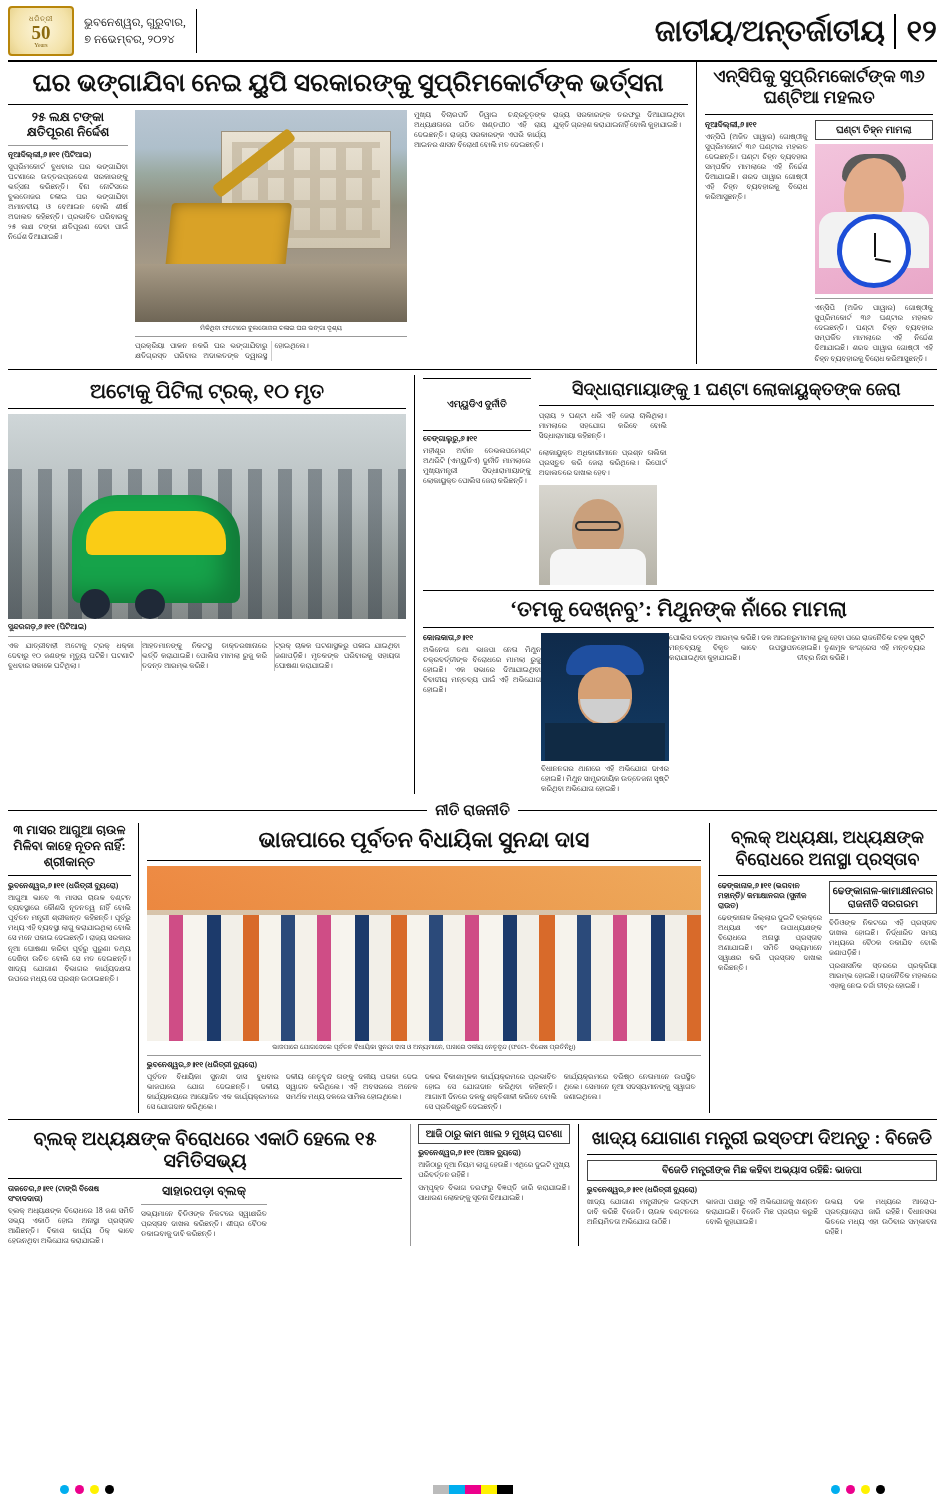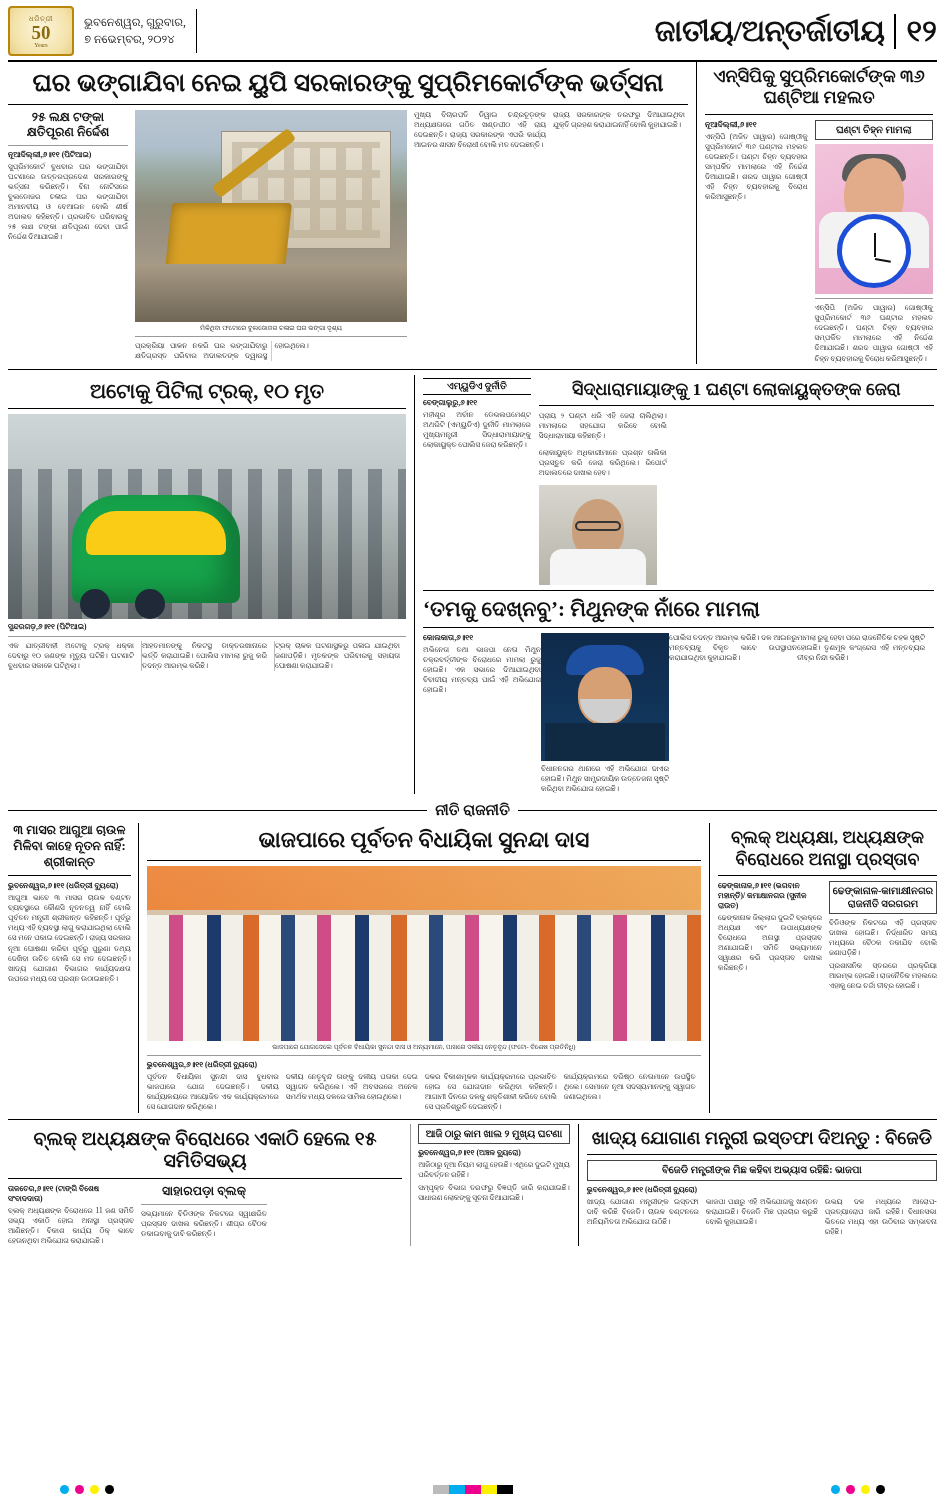--- a/index.html
+++ b/index.html
@@ -100,24 +100,24 @@
       repeating-linear-gradient(90deg,
         #f4f1ea 0 22px, #cf4d86 22px 36px, #f7f4ee 36px 60px, #1c3a6b 60px 74px,
         #f2efe8 74px 96px, #d86a2a 96px 112px, #f6f3ec 112px 134px, #2b4a7a 134px 148px); }
 
   
   .mid { display:flex; gap:8px; margin-top:4px; }
   .mid-left { width:398px; }
   .mid-right { width:520px; border-left:1px solid #000; padding-left:8px; }
   .head2 { font-size:20.5px; font-weight:bold; text-align:center; line-height:1.2; margin:4px 0; }
   .head3 { font-size:17.5px; font-weight:bold; line-height:1.2; margin:4px 0; }
-  .head4 { font-size:21px; font-weight:bold; line-height:1.2; margin:6px 0 5px; }
+  .head4 { font-size:21px; font-weight:bold; text-align:center; line-height:1.2; margin:6px 0 5px; }
   .kicker {
     font-size:9.5px; font-weight:bold; text-align:center; border-top:1px solid #000;
-    border-bottom:1px solid #000; padding:2px 0; margin:3px 0;
+    border-bottom:1px solid #000; padding:20px 0; margin:3px 0;
   }
   .kicker-box { font-size:10px; font-weight:bold; text-align:center; border:1px solid #444; padding:3px 2px; line-height:1.25; }
   .sec-label { display:flex; align-items:center; gap:8px; margin:8px 0 4px; }
   .sec-label .ln { flex:1; border-top:1px solid #000; }
   .sec-label .tx { font-size:15px; font-weight:bold;text-align:right; }
 
   
   .bot { display:flex; gap:8px; margin-top:4px; }
   .bot-c1 { width:132px; border-right:1px solid #000; padding-right:7px;}
   .bot-c2 { width:560px; }
@@ -339,21 +339,21 @@
   </div>
 
   <div class="foot">
 
     <div class="foot-c1">
       <div class="head3" style="text-align:center; font-size:19px;">ବ୍ଲକ୍‌ ଅଧ୍ୟକ୍ଷଙ୍କ ବିରୋଧରେ ଏକାଠି ହେଲେ ୧୫ ସମିତିସଭ୍ୟ</div>
       <div class="rule"></div>
       <div style="display:flex; gap:7px;">
         <div style="width:126px;">
           <div class="dateline">ତାଳଚେର,୬॥୧୧ (ଟାଙ୍ଗି ବିଶେଷ ସଂବାଦଦାତା)</div>
-          <div class="col-text">ବ୍ଲକ୍‌ ଅଧ୍ୟକ୍ଷଙ୍କ ବିରୋଧରେ 11 ଜଣ ସମିତି ସଭ୍ୟ ଏକାଠି ହୋଇ ଅନାସ୍ଥା ପ୍ରସ୍ତାବ ଆଣିଛନ୍ତି। ବିକାଶ କାର୍ଯ୍ୟ ଠିକ୍‌ ଭାବେ ହେଉନଥିବା ଅଭିଯୋଗ କରାଯାଇଛି।</div>
+          <div class="col-text">ବ୍ଲକ୍‌ ଅଧ୍ୟକ୍ଷଙ୍କ ବିରୋଧରେ 18 ଜଣ ସମିତି ସଭ୍ୟ ଏକାଠି ହୋଇ ଅନାସ୍ଥା ପ୍ରସ୍ତାବ ଆଣିଛନ୍ତି। ବିକାଶ କାର୍ଯ୍ୟ ଠିକ୍‌ ଭାବେ ହେଉନଥିବା ଅଭିଯୋଗ କରାଯାଇଛି।</div>
         </div>
         <div style="width:126px;">
           <div class="head-small">ସାହାରପଡ଼ା ବ୍ଲକ୍‌</div>
           <div class="rule-thin"></div>
           <div class="col-text">ସଭ୍ୟମାନେ ବିଡିଓଙ୍କ ନିକଟରେ ସ୍ୱାକ୍ଷରିତ ପ୍ରସ୍ତାବ ଦାଖଲ କରିଛନ୍ତି। ଶୀଘ୍ର ବୈଠକ ଡକାଇବାକୁ ଦାବି କରିଛନ୍ତି।</div>
         </div>
       </div>
     </div>
 
     <div class="foot-c2">

